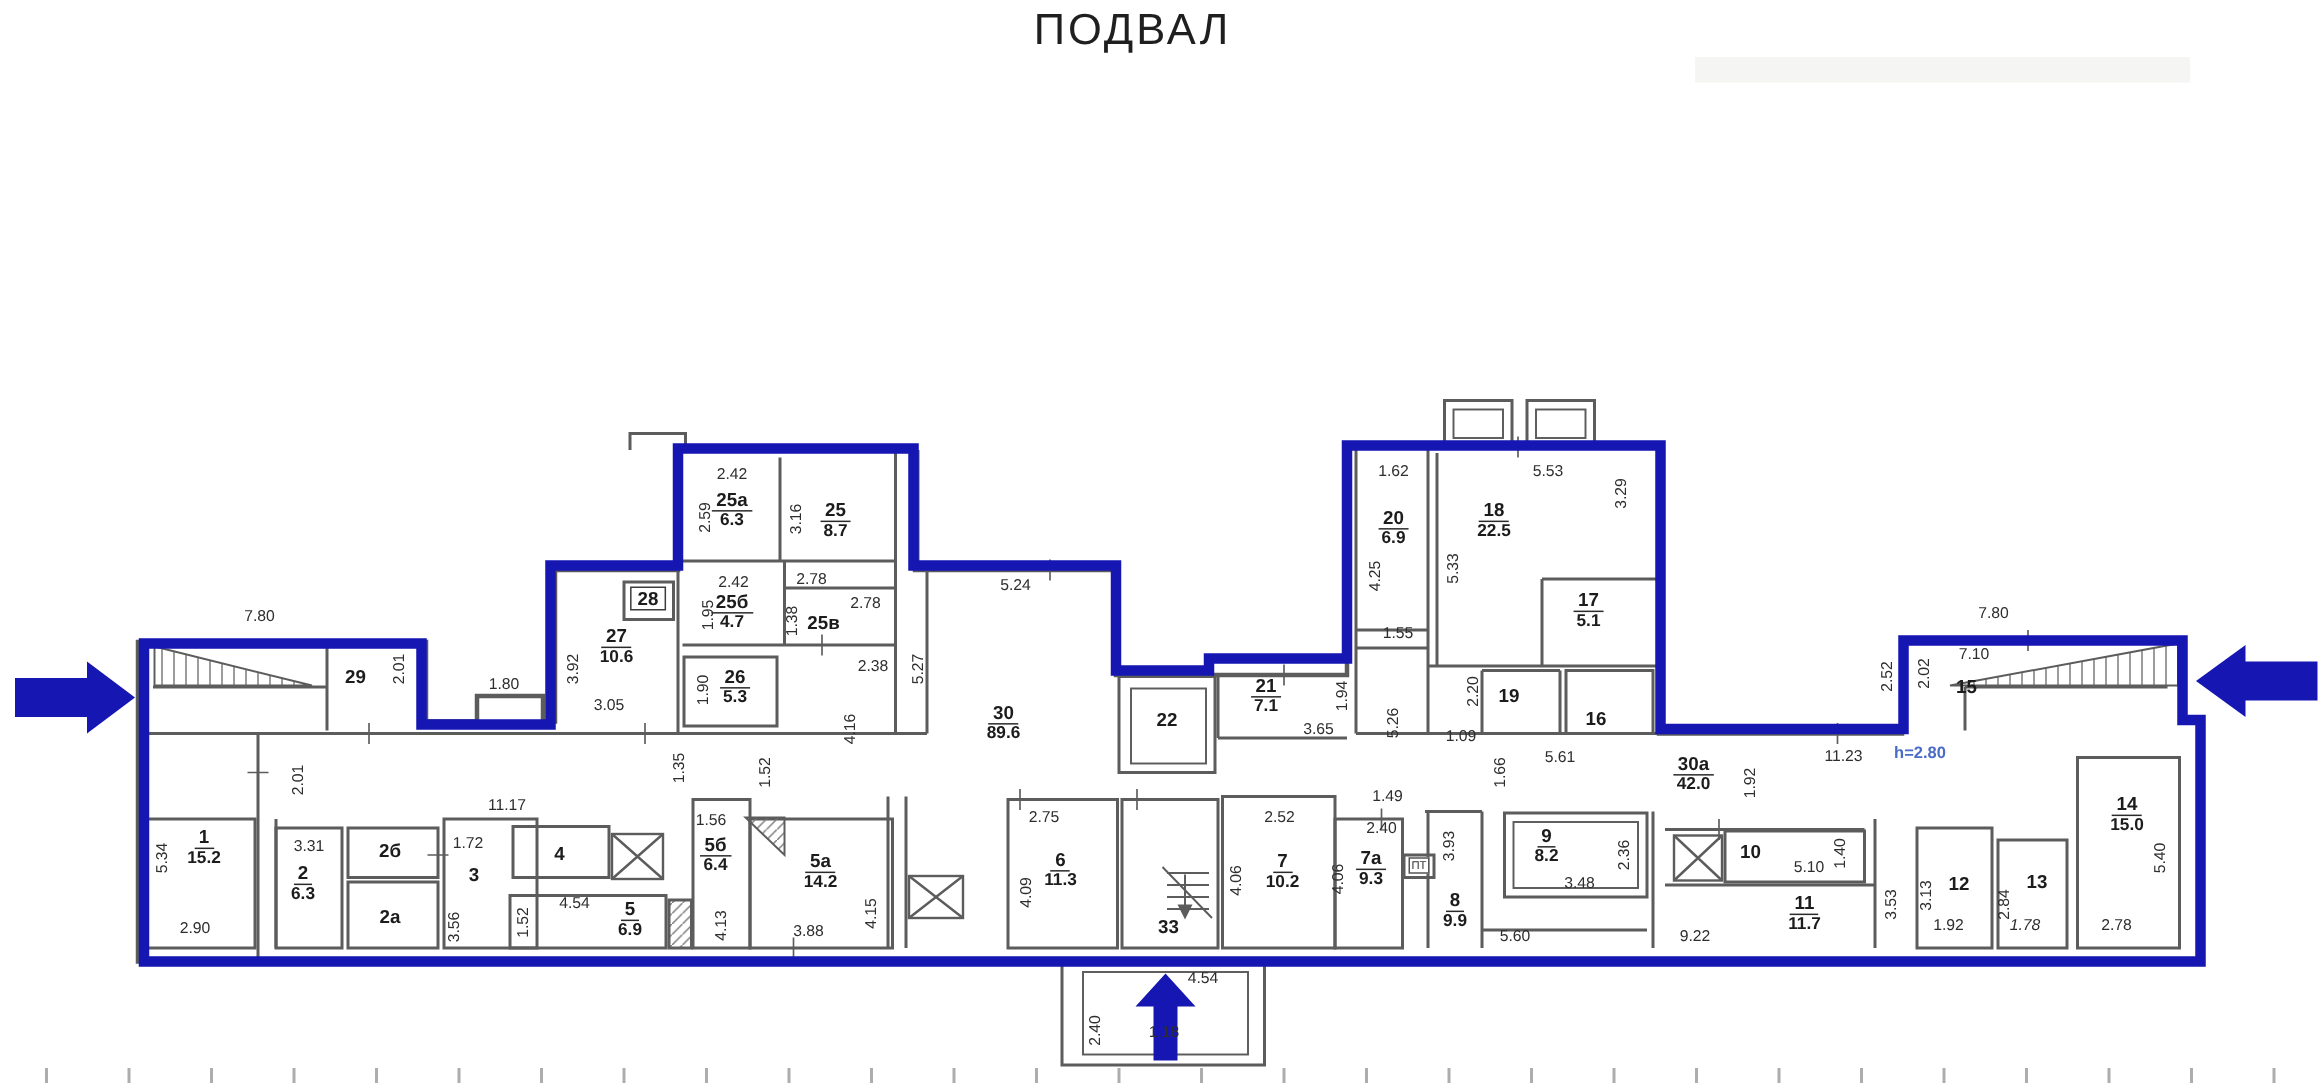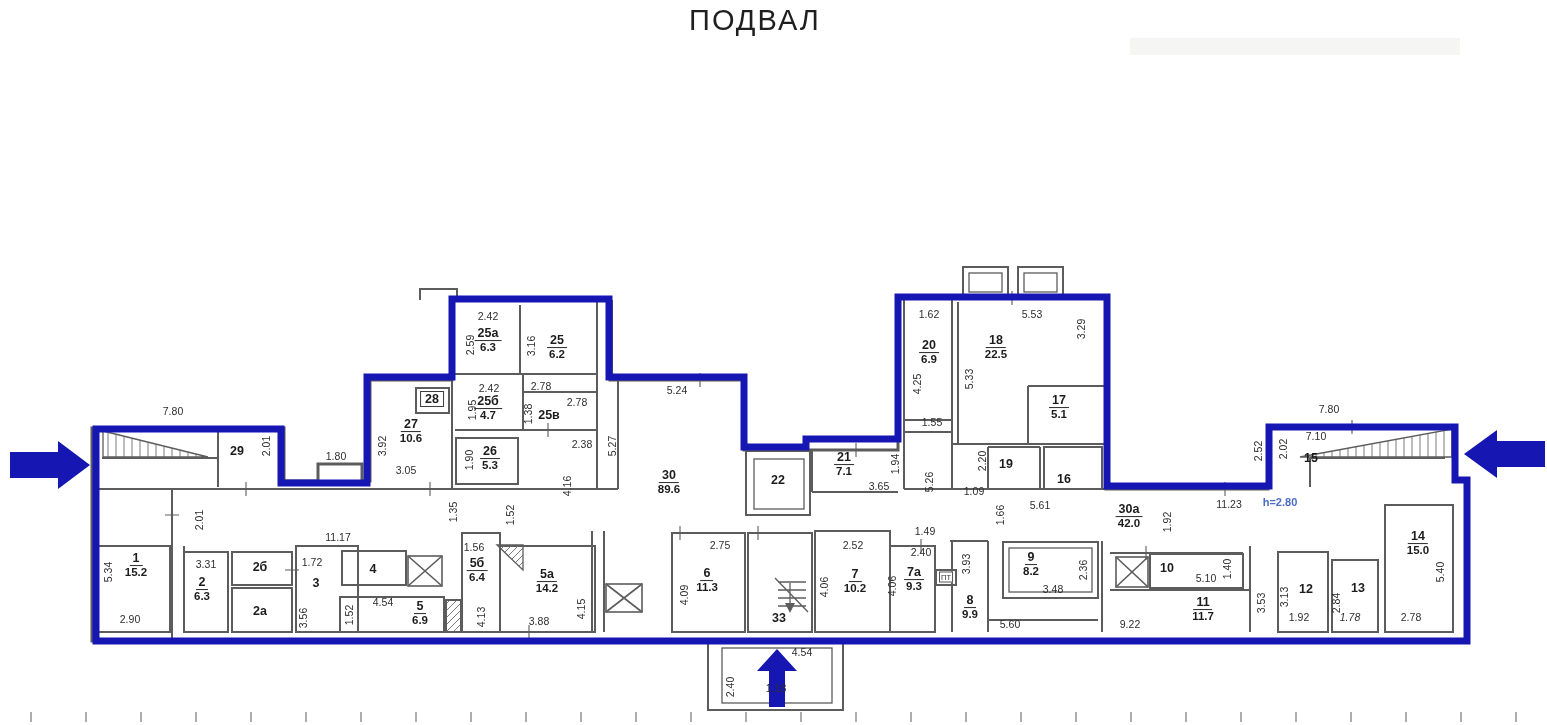--- a/index.html
+++ b/index.html
@@ -230,21 +230,21 @@
       </div>
       <div class="room" style="left: 844px; top: 464px;">
         <span class="num fr">21</span>
         <span class="area">7.1</span>
       </div>
       <div class="room" style="left: 778px; top: 480px;">
         <span class="num">22</span>
       </div>
       <div class="room" style="left: 557px; top: 347px;">
         <span class="num fr">25</span>
-        <span class="area">6.2</span>
+        <span class="area">8.7</span>
       </div>
       <div class="room" style="left: 488px; top: 340px;">
         <span class="num fr">25а</span>
         <span class="area">6.3</span>
       </div>
       <div class="room" style="left: 488px; top: 408px;">
         <span class="num fr">25б</span>
         <span class="area">4.7</span>
       </div>
       <div class="room" style="left: 549px; top: 415px;">
@@ -301,21 +301,21 @@
       <div class="dim rot" style="left: 581px; top: 609px;">4.15</div>
       <div class="dim" style="left: 338px; top: 537px;">11.17</div>
       <div class="dim" style="left: 206px; top: 564px;">3.31</div>
       <div class="dim rot" style="left: 108px; top: 572px;">5.34</div>
       <div class="dim" style="left: 130px; top: 619px;">2.90</div>
       <div class="dim rot" style="left: 199px; top: 520px;">2.01</div>
       <div class="dim" style="left: 312px; top: 562px;">1.72</div>
       <div class="dim rot" style="left: 303px; top: 618px;">3.56</div>
       <div class="dim rot" style="left: 349px; top: 615px;">1.52</div>
       <div class="dim" style="left: 383px; top: 602px;">4.54</div>
-      <div class="dim" style="left: 720px; top: 545px;">2.75</div>
+      <div class="dim" style="left: 696px; top: 545px;">2.75</div>
       <div class="dim rot" style="left: 684px; top: 595px;">4.09</div>
       <div class="dim" style="left: 853px; top: 545px;">2.52</div>
       <div class="dim rot" style="left: 824px; top: 587px;">4.06</div>
       <div class="dim rot" style="left: 892px; top: 586px;">4.06</div>
       <div class="dim" style="left: 921px; top: 552px;">2.40</div>
       <div class="dim" style="left: 925px; top: 531px;">1.49</div>
       <div class="dim rot" style="left: 966px; top: 564px;">3.93</div>
       <div class="dim" style="left: 1010px; top: 624px;">5.60</div>
       <div class="dim" style="left: 1053px; top: 589px;">3.48</div>
       <div class="dim rot" style="left: 1083px; top: 570px;">2.36</div>

